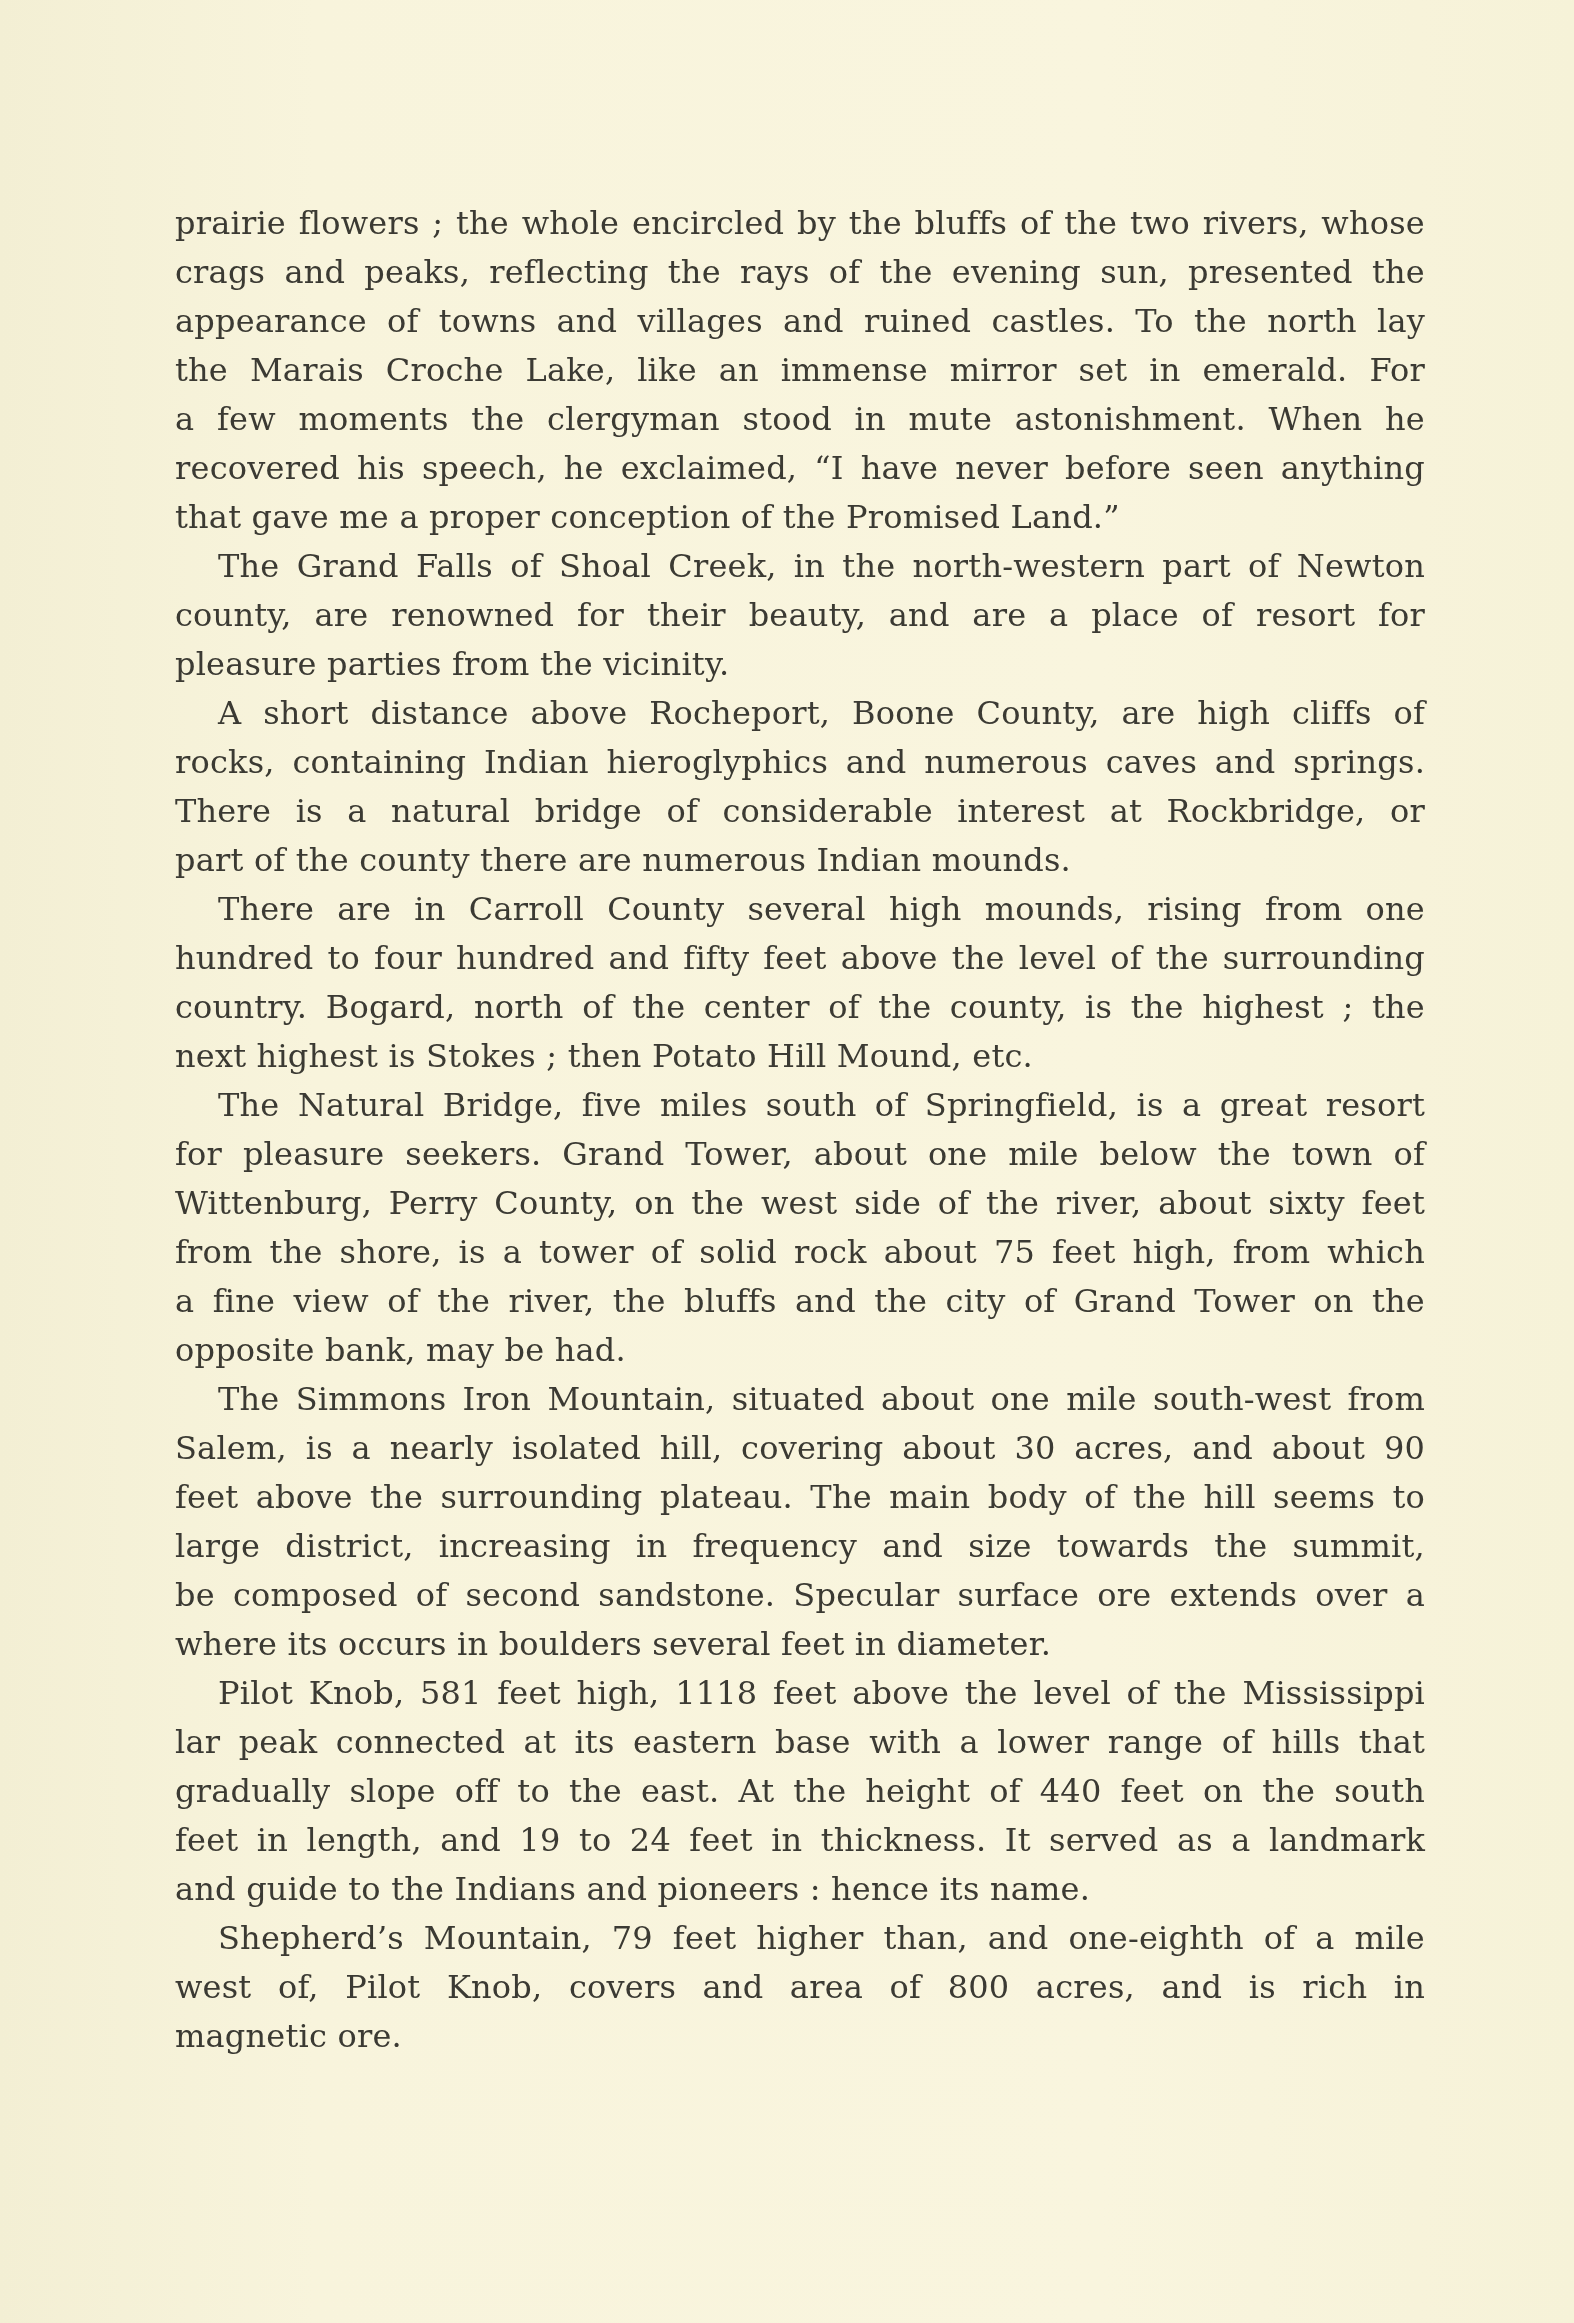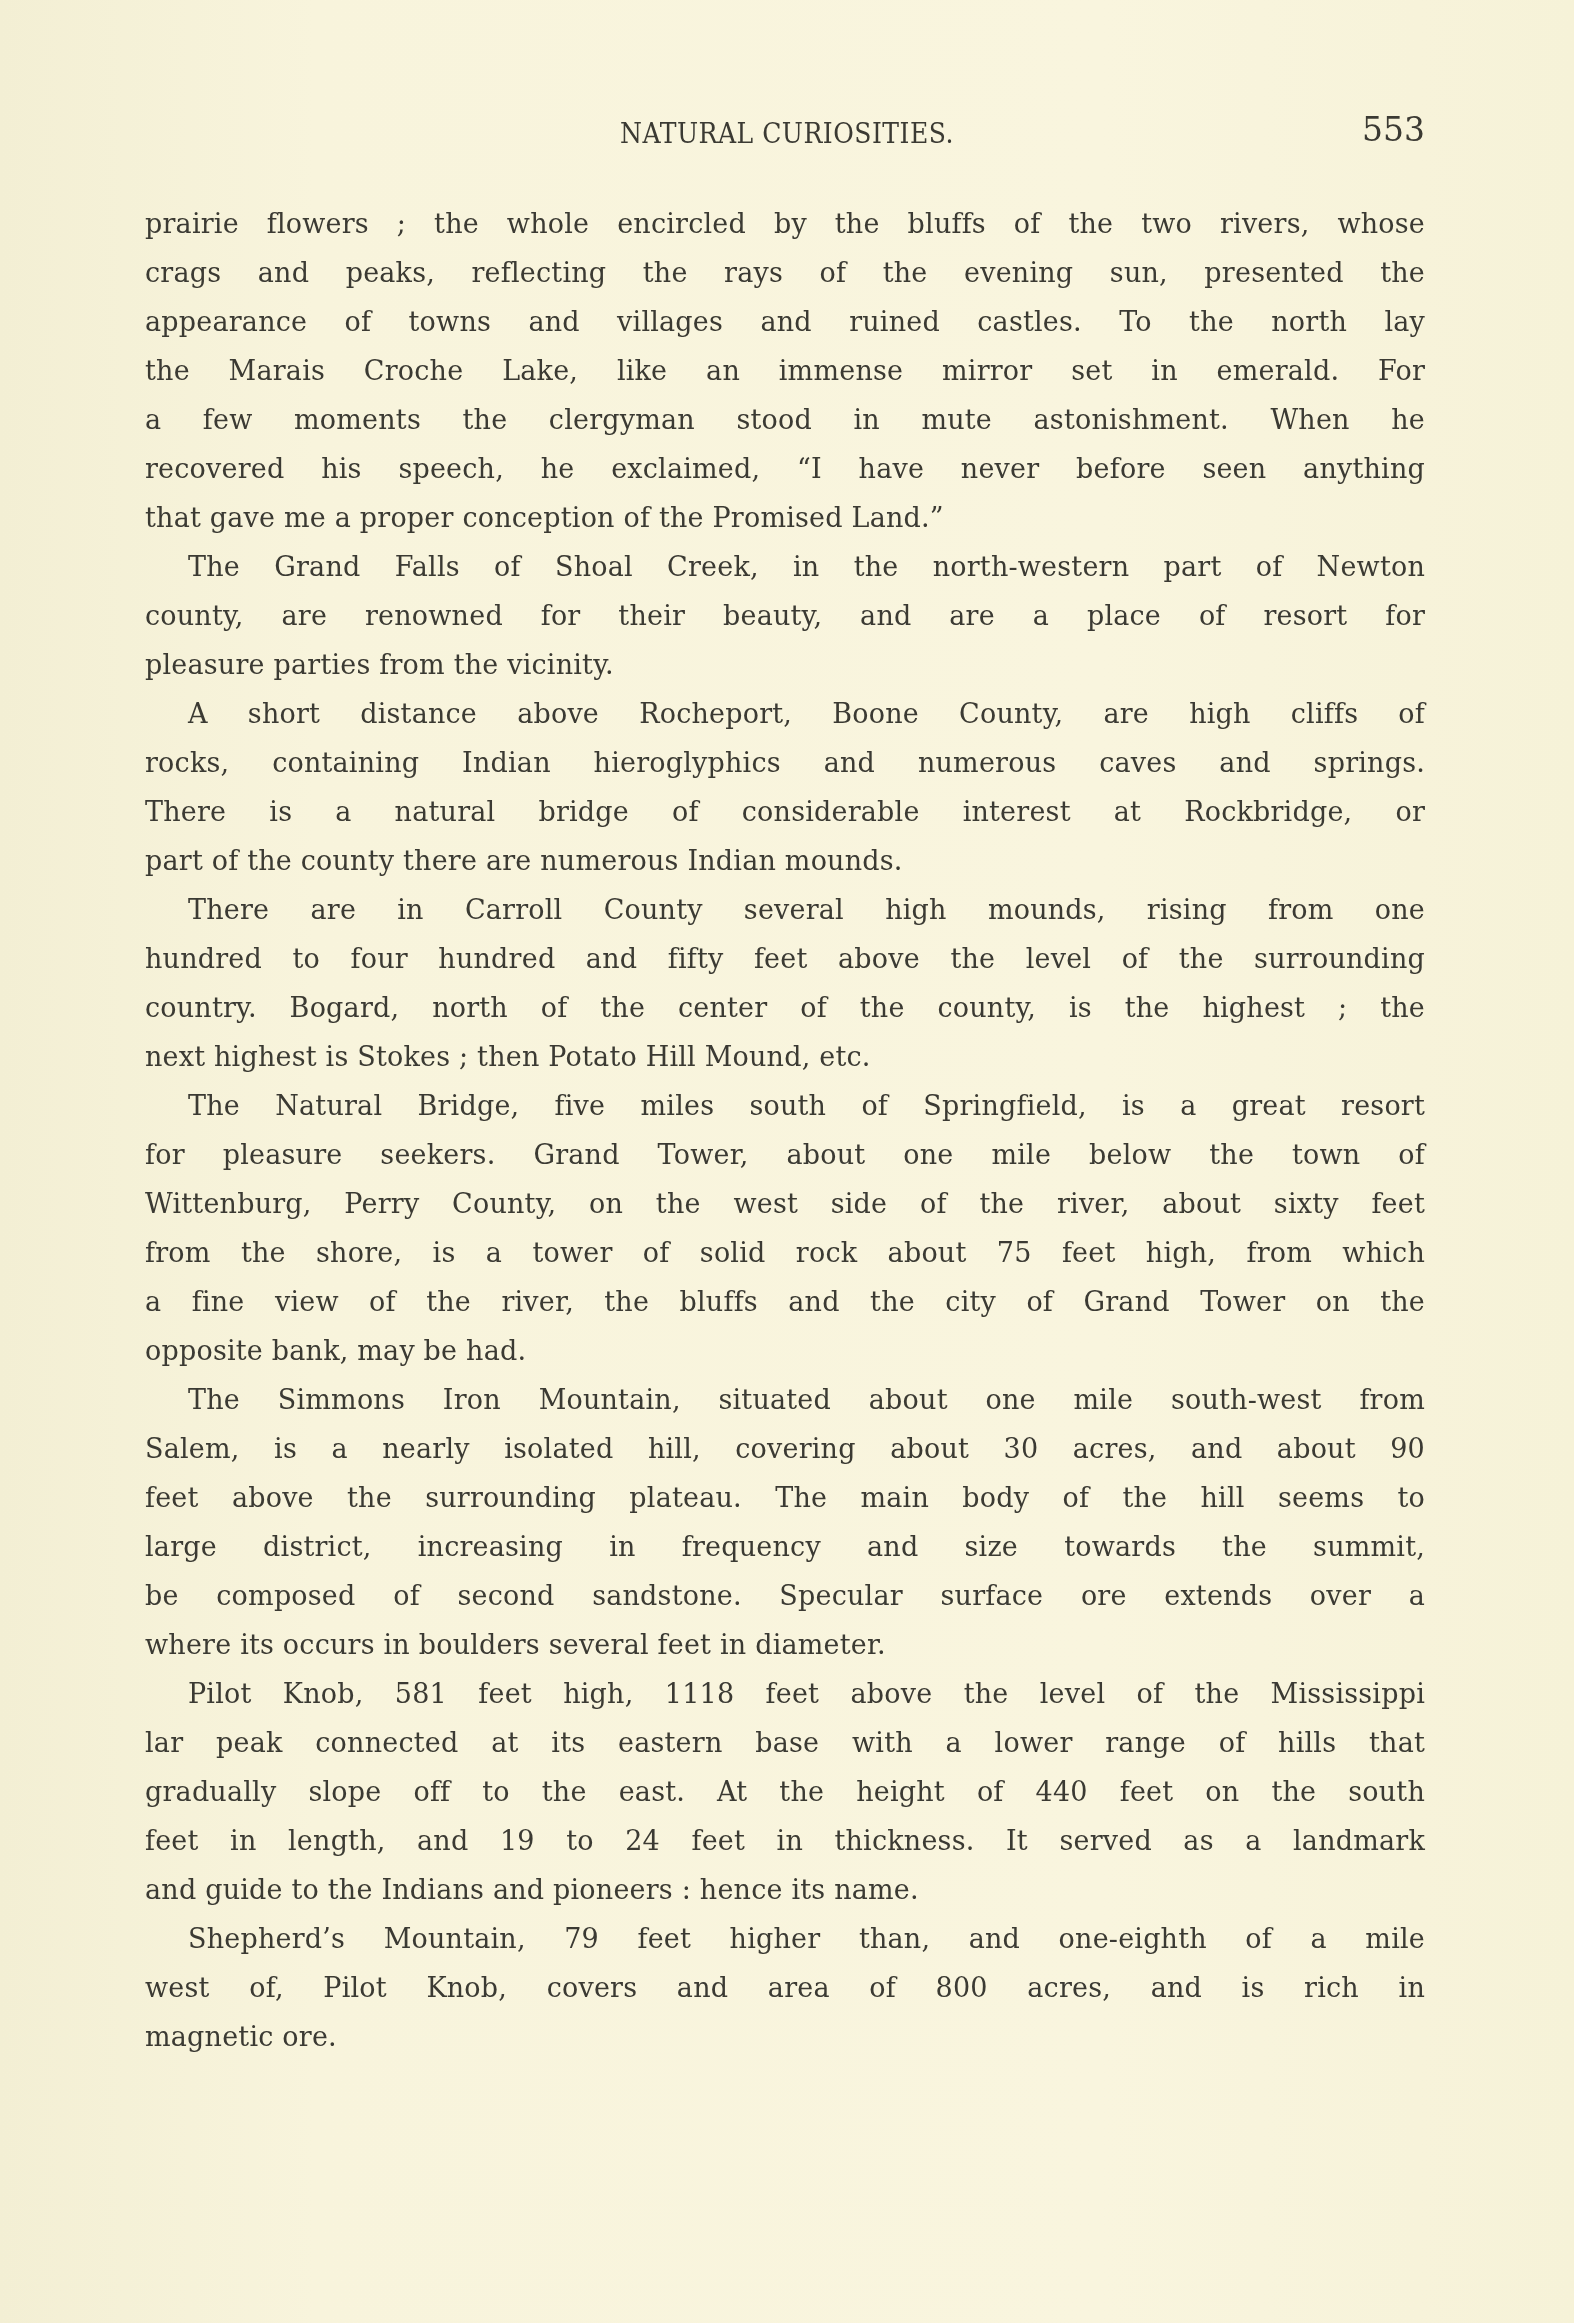--- a/index.html
+++ b/index.html
@@ -51,43 +51,40 @@
   .body-text {
     position: absolute;
     left: 145px;
     top: 199px;
     width: 1280px;
   }
   .line {
     display: block;
     height: 49px;
     line-height: 49px;
-    font-size: 27px;
+    font-size: 32px;
     white-space: nowrap;
     text-align: justify;
     text-align-last: justify;
     letter-spacing: 0.2px;
+    margin-left: 30px;
   }
   .line.indent {
     padding-left: 43px;
   }
   .line.last {
     text-align: right;
     text-align-last: left;
   }
 </style>
 </head>
 <body>
 
 <div class="page">
 
-  <div class="running-head">
-    <div class="running-title">NATURAL CURIOSITIES.</div>
-    <div class="page-number">553</div>
-  </div>
 
   <div class="body-text">
 
     <div>
       <span class="line">prairie flowers ; the whole encircled by the bluffs of the two rivers, whose</span>
       <span class="line">crags and peaks, reflecting the rays of the evening sun, presented the</span>
       <span class="line">appearance of towns and villages and ruined castles.  To the north lay</span>
       <span class="line">the Marais Croche Lake, like an immense mirror set in emerald.  For</span>
       <span class="line">a few moments the clergyman stood in mute astonishment.  When he</span>
       <span class="line">recovered his speech, he exclaimed, “I have never before seen anything</span>

